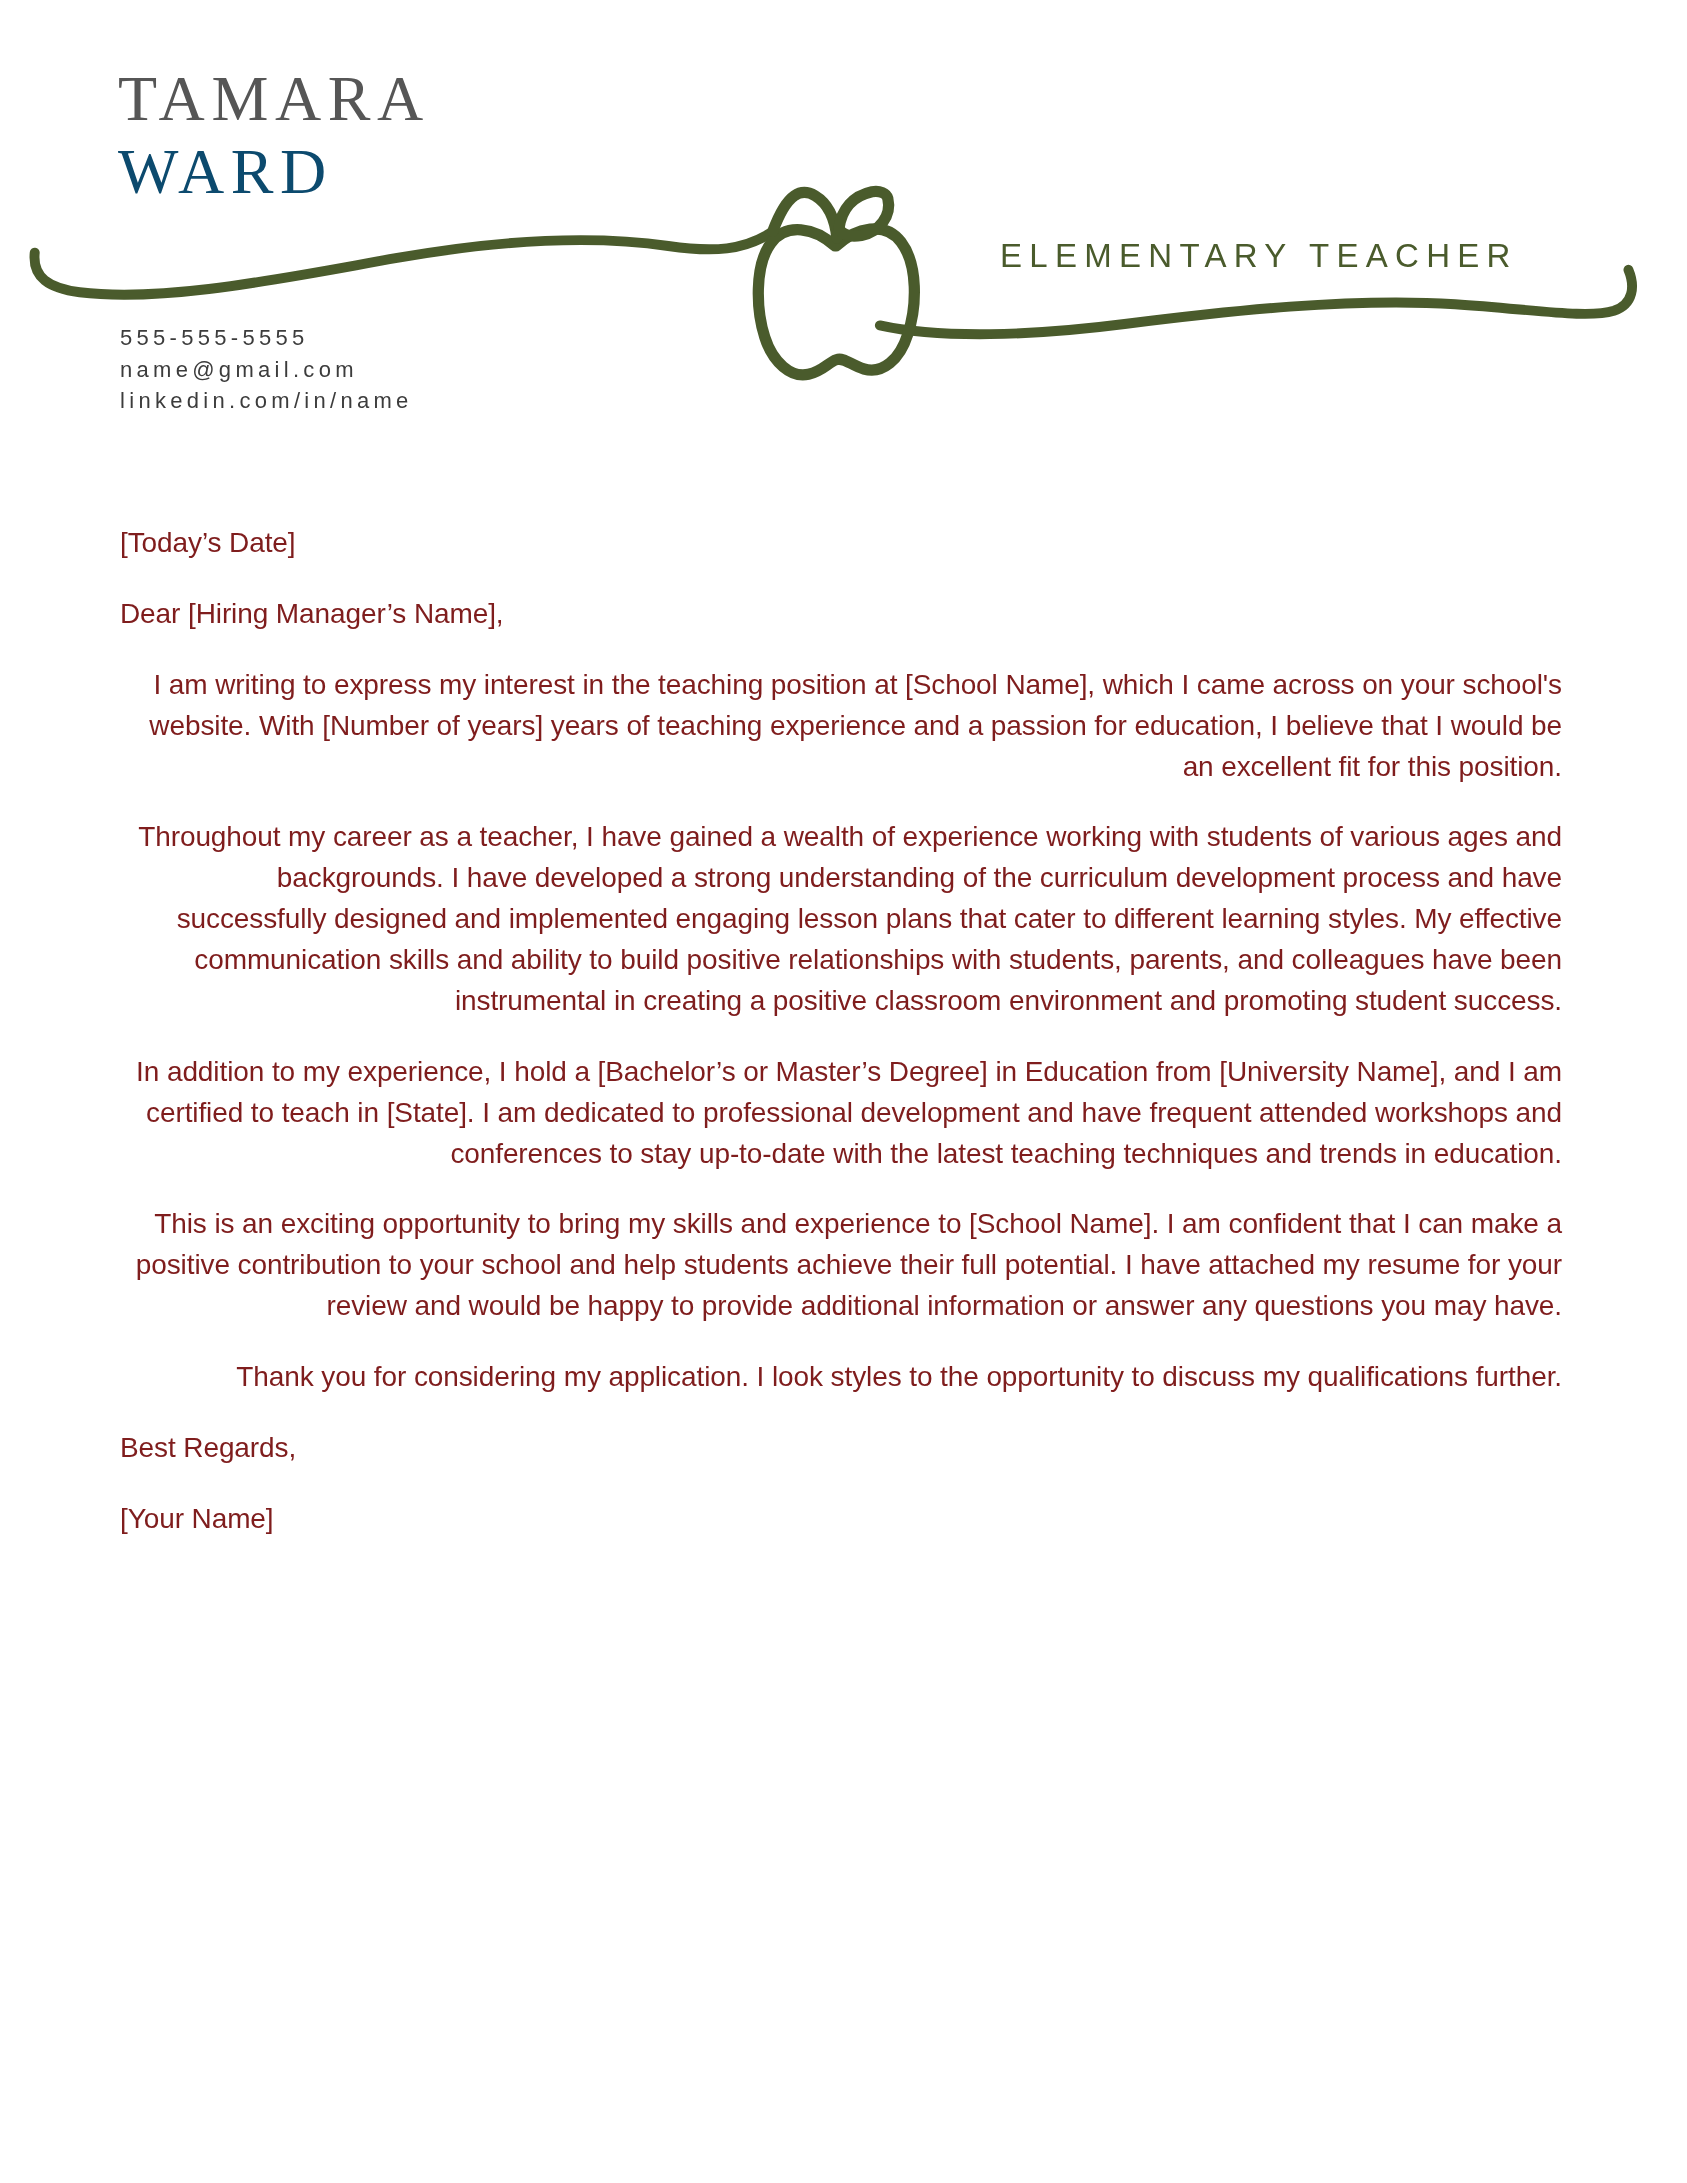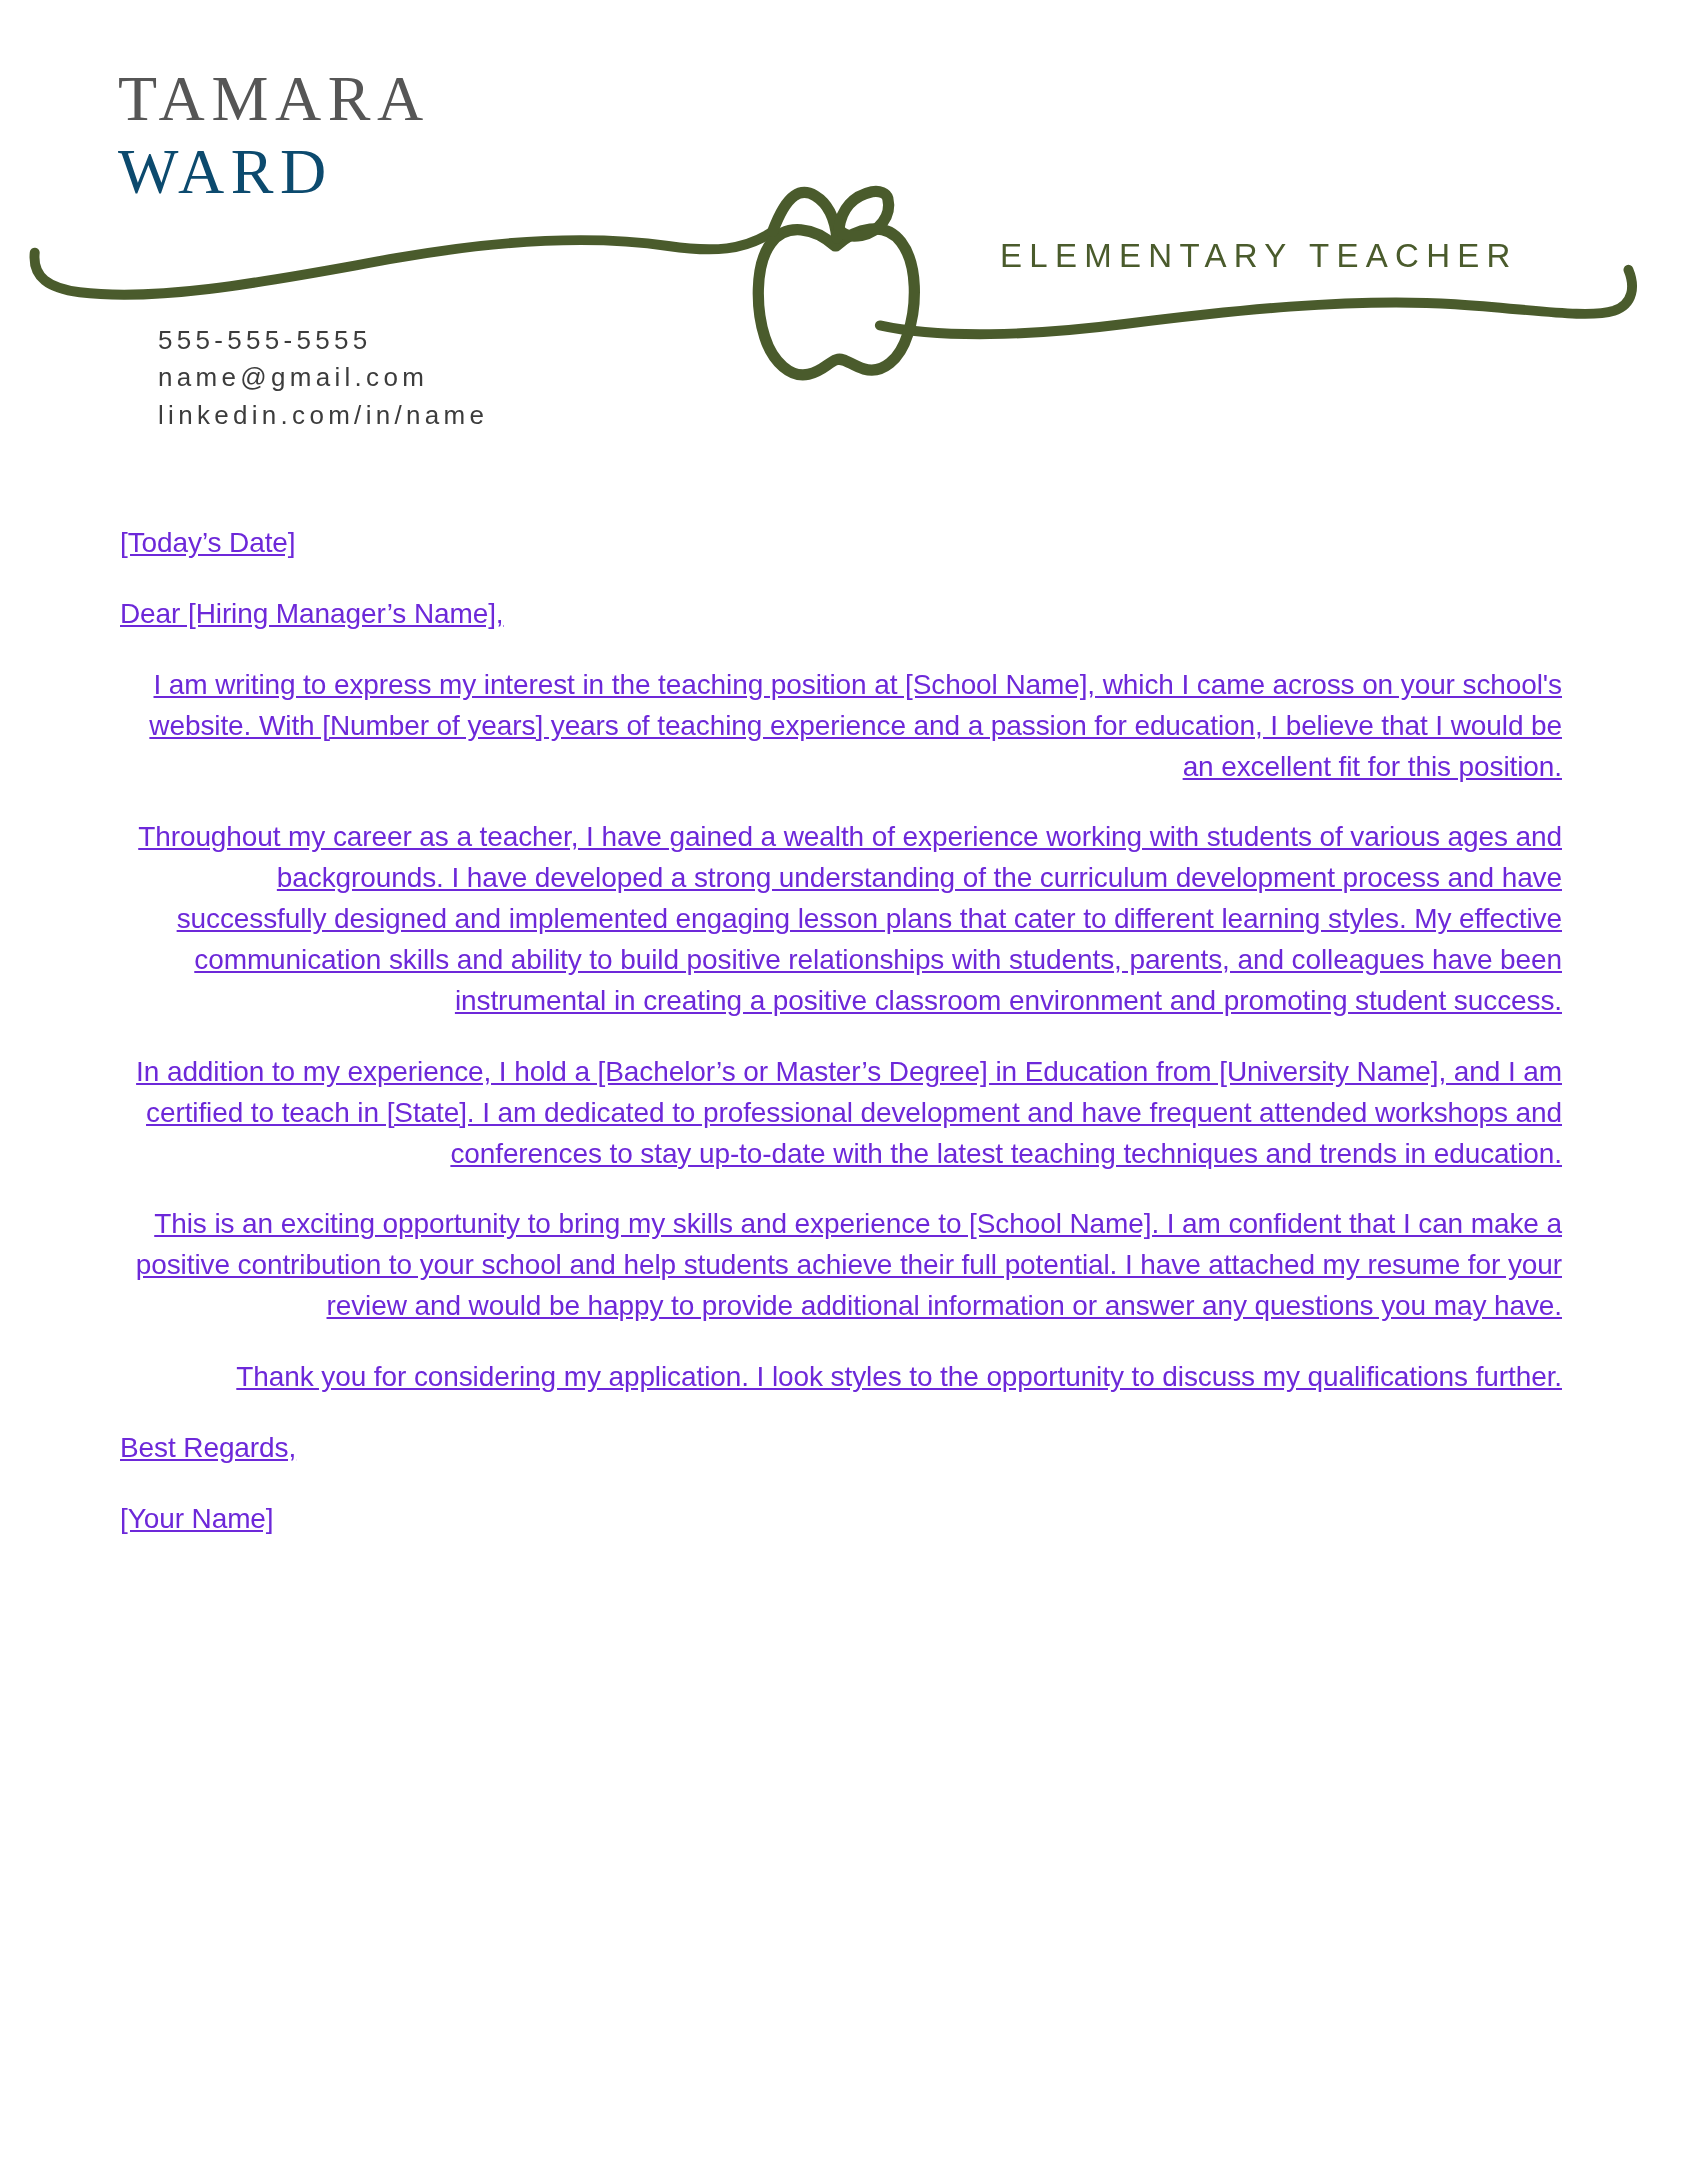--- a/index.html
+++ b/index.html
@@ -73,41 +73,39 @@
   }
 
   
   .contact {
     position: absolute;
     left: 120px;
     top: 322px;
   }
   .contact-line {
     font-family: "Liberation Sans", sans-serif;
-    font-size: 26px;
+    font-size: 22px;
     font-weight: 400;
     letter-spacing: 4.3px;
     color: #3c3c3c;
     line-height: 1.44;
     white-space: nowrap;
-    margin-left: 38px;
   }
 
   
   .letter {
     position: absolute;
     left: 120px;
     top: 523px;
     width: 1442px;
     font-family: "Liberation Sans Narrow", "Liberation Sans", sans-serif;
     font-size: 28px;
     line-height: 1.46;
-    color: #6d28d9;
+    color: #7f1d1d;
     letter-spacing: -0.1px;
-    text-decoration: underline;
   }
   .blk { margin: 0 0 30px 0; }
   .blk:last-child { margin-bottom: 0; }
   .ln { display: block; white-space: nowrap; }
   .para { margin: 0 0 30px 0; text-align: right; }
 </style>
 </head>
 <body>
 
 <div class="page">

